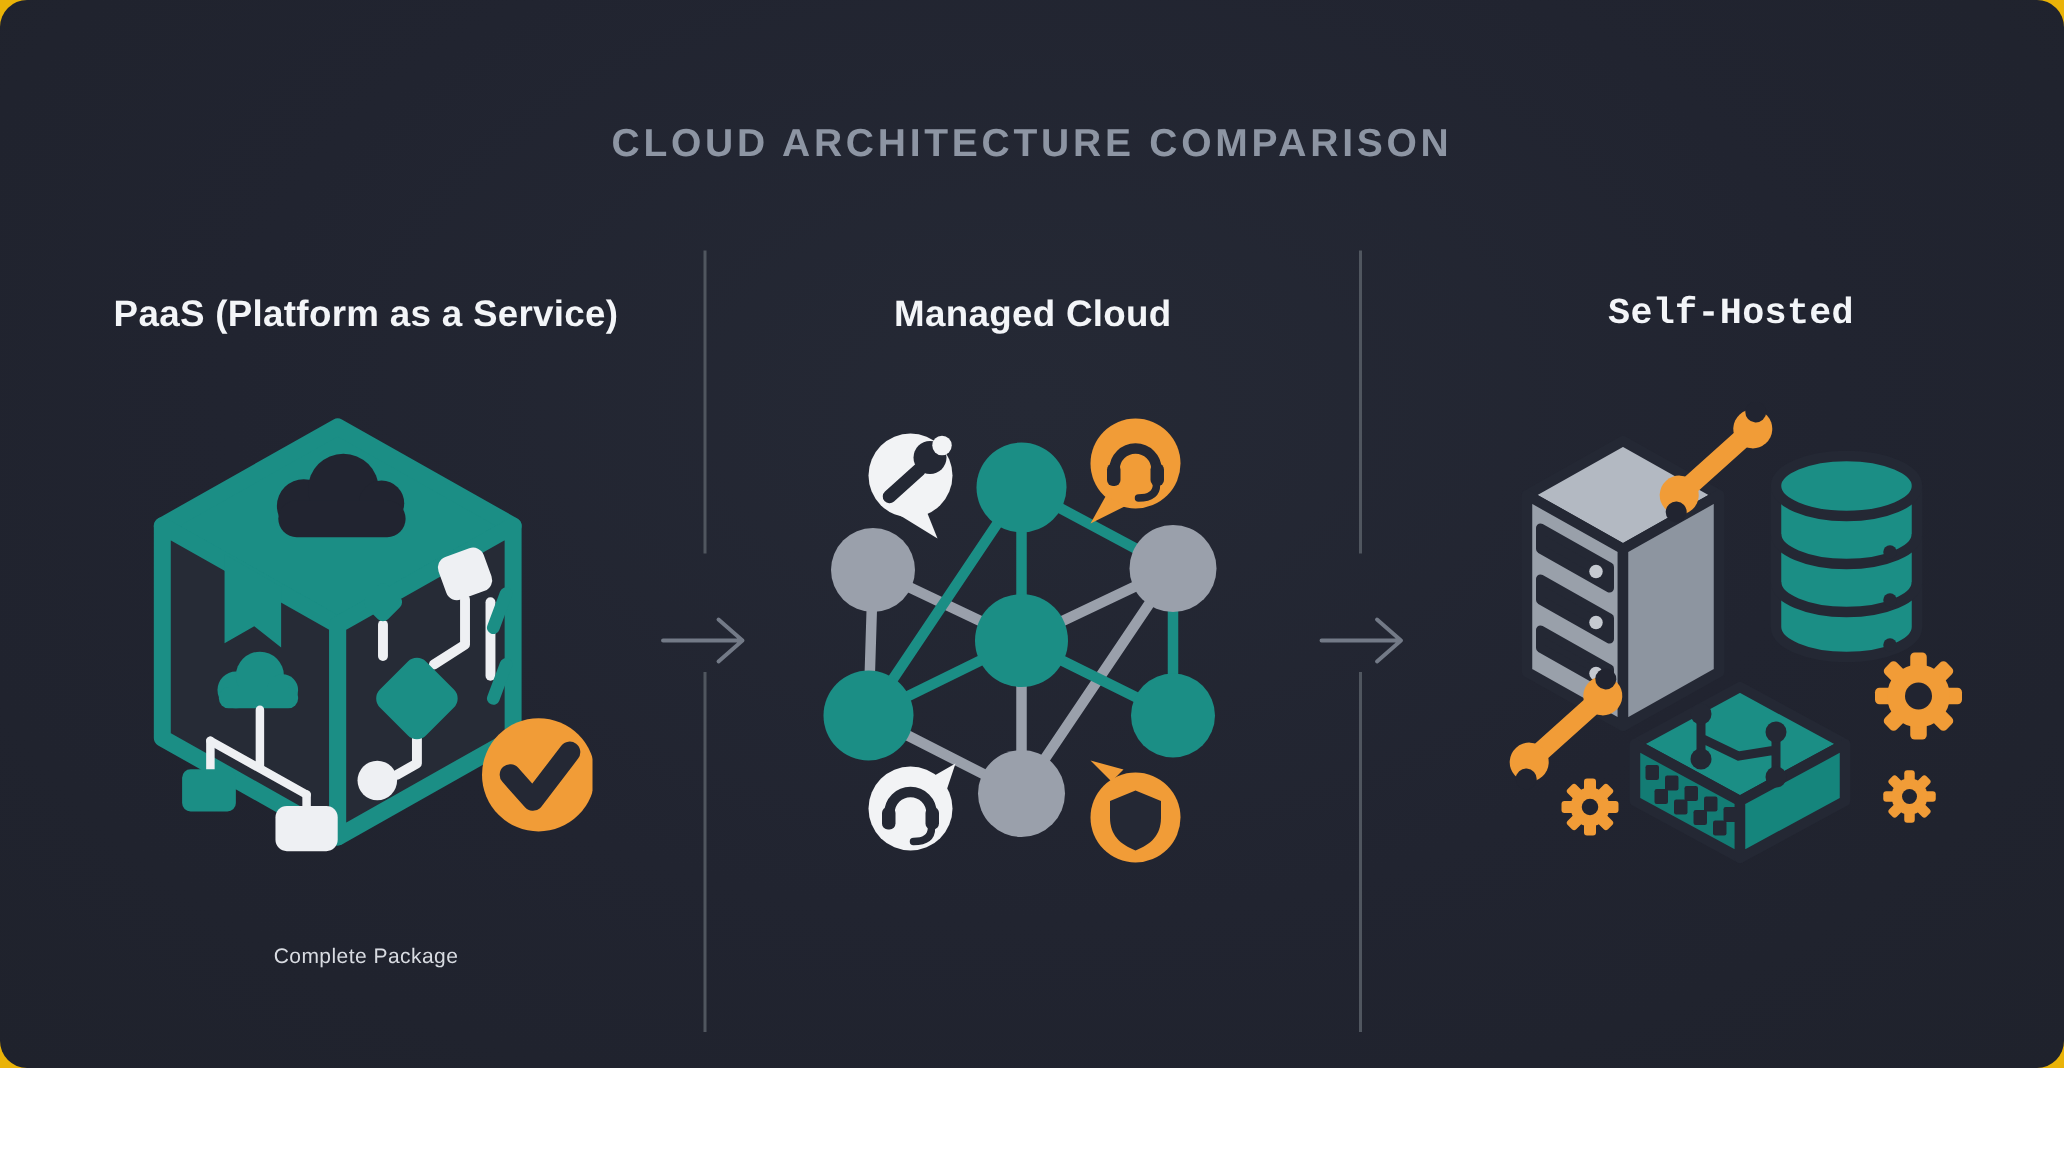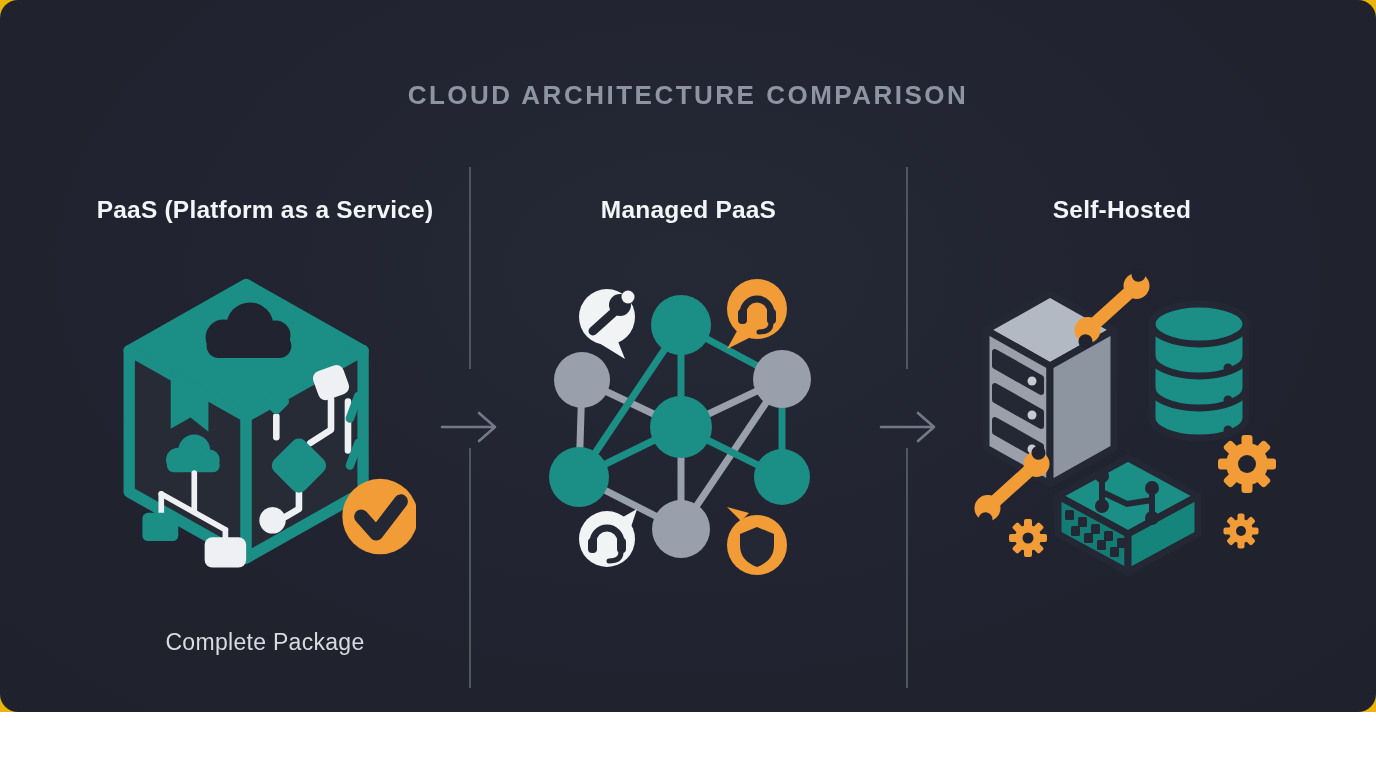--- a/index.html
+++ b/index.html
@@ -7,30 +7,30 @@
   .canvas { position:relative; width:1376px; height:712px; background:#eab308; }
   .card {
     position:absolute; inset:0; border-radius:18px; overflow:hidden;
     background: radial-gradient(ellipse at 50% 38%, #252935 0%, #212430 55%, #1f222c 100%);
   }
   .title {
     position:absolute; top:80px; left:0; width:100%; text-align:center;
     font-size:26px; font-weight:700; letter-spacing:2.5px; color:#8d95a3;
   }
   .column { position:absolute; top:0; height:100%; }
-  .col-1 { left:45px;  width:440px; }
+  .col-1 { left:24px;  width:440px; }
   .col-2 { left:470px; width:437px; }
-  .col-3 { left:902px; width:440px; }
+  .col-3 { left:934px; width:440px;font-family:Liberation Mono, monospace; }
   .col-header {
     position:absolute; top:196px; left:0; width:100%; text-align:center;
     font-size:24.5px; font-weight:700; color:#f3f5f8; letter-spacing:0.2px;
   }
   .col-caption {
     position:absolute; top:629px; left:0; width:100%; text-align:center;
-    font-size:23px; font-weight:400; color:#d8dbe1; letter-spacing:0.3px;
+    font-size:14px; font-weight:400; color:#d8dbe1; letter-spacing:0.3px;
   }
   .illus { position:absolute; left:50%; transform:translateX(-50%); }
   .illus-1 { top:277px; }
   .illus-2 { top:269px; }
   .illus-3 { top:268px; }
   .divider { position:absolute; width:2px; background:#50565f; }
   .d1a { left:469px; top:167px; height:202px; }
   .d1b { left:469px; top:448px; height:240px; }
   .d2a { left:906px; top:167px; height:202px; }
   .d2b { left:906px; top:448px; height:240px; }
@@ -110,21 +110,21 @@
         <g>
           <circle cx="282" cy="254" r="40" fill="#f19c37"></circle>
           <path d="M262,254 L278,272 L304,238" stroke="#242834" stroke-width="15" fill="none" stroke-linecap="round" stroke-linejoin="round"></path>
         </g>
       </svg>
 
       <div class="col-caption">Complete Package</div>
     </div>
 
     <div class="column col-2">
-      <div class="col-header">Managed PaaS</div>
+      <div class="col-header">Managed Cloud</div>
 
       <svg class="illus illus-2" width="300" height="320" viewBox="0 0 300 320">
 
         <g stroke="#9aa0ab" stroke-width="7" stroke-linecap="round">
           <path d="M43,111 L142,158"></path>
           <path d="M43,111 L40,208"></path>
           <path d="M142,158 L243,110"></path>
           <path d="M142,158 L142,260"></path>
           <path d="M40,208 L142,260"></path>
           <path d="M243,110 L142,260"></path>

